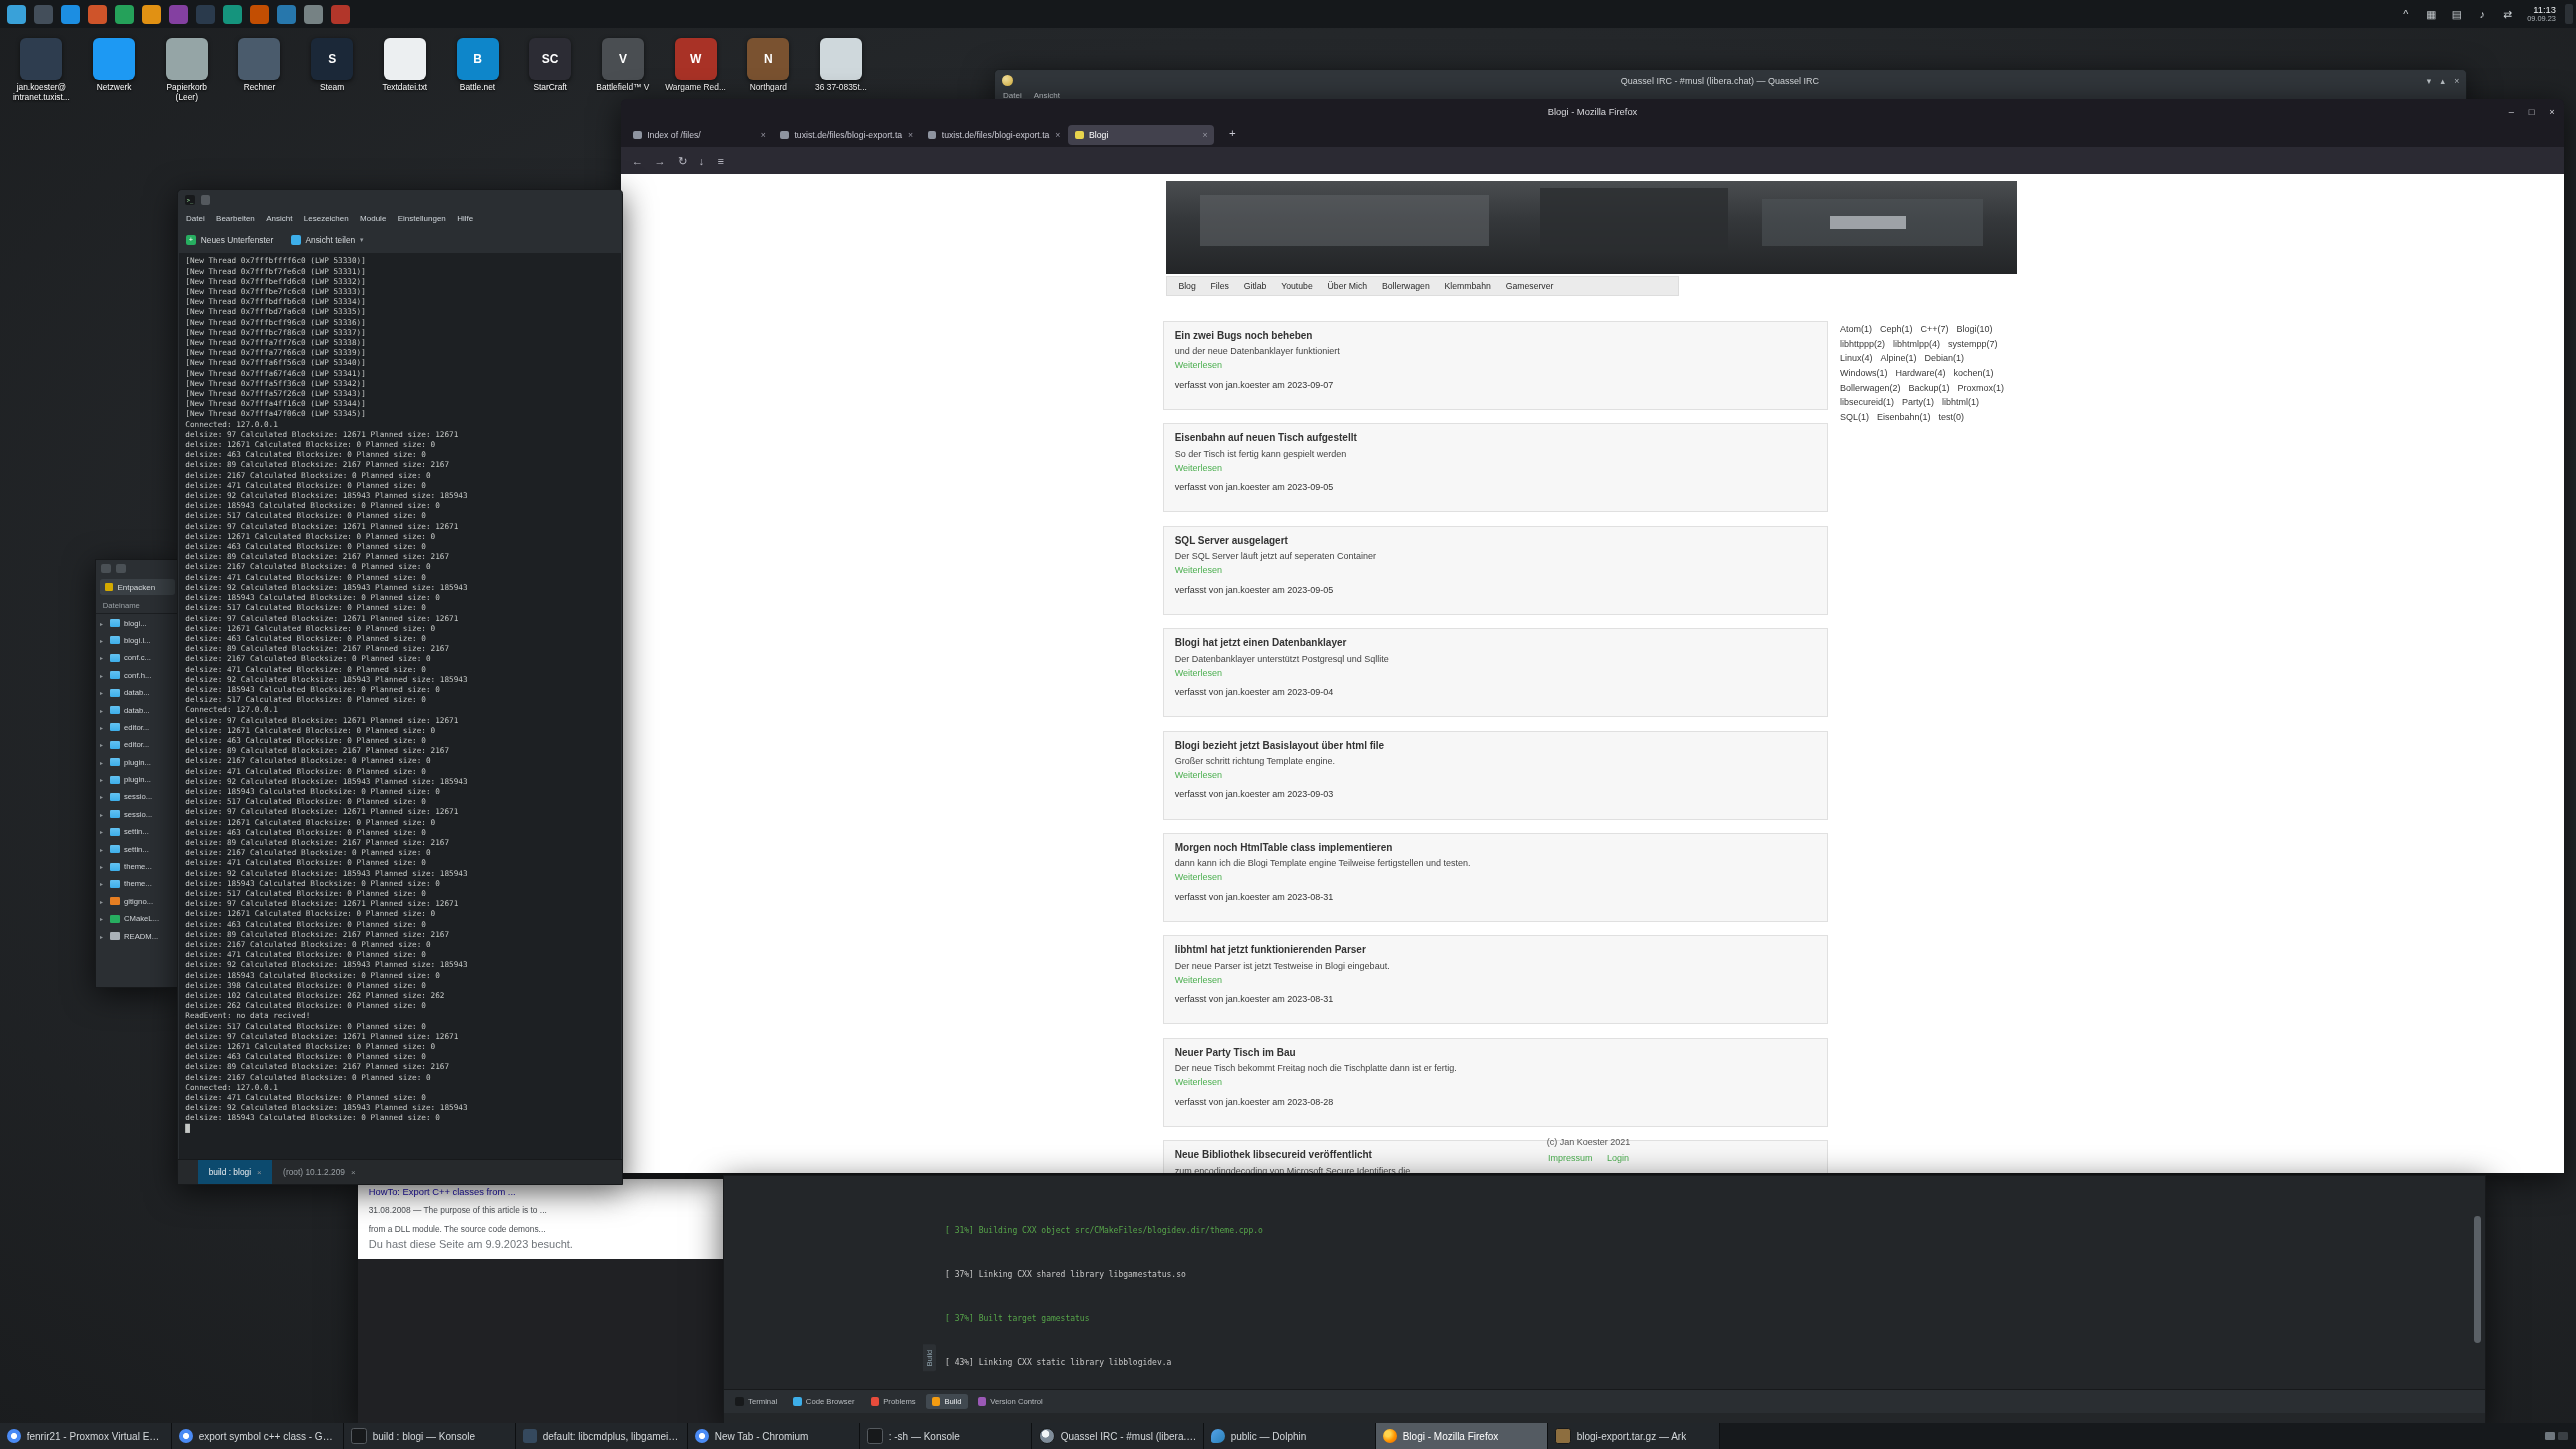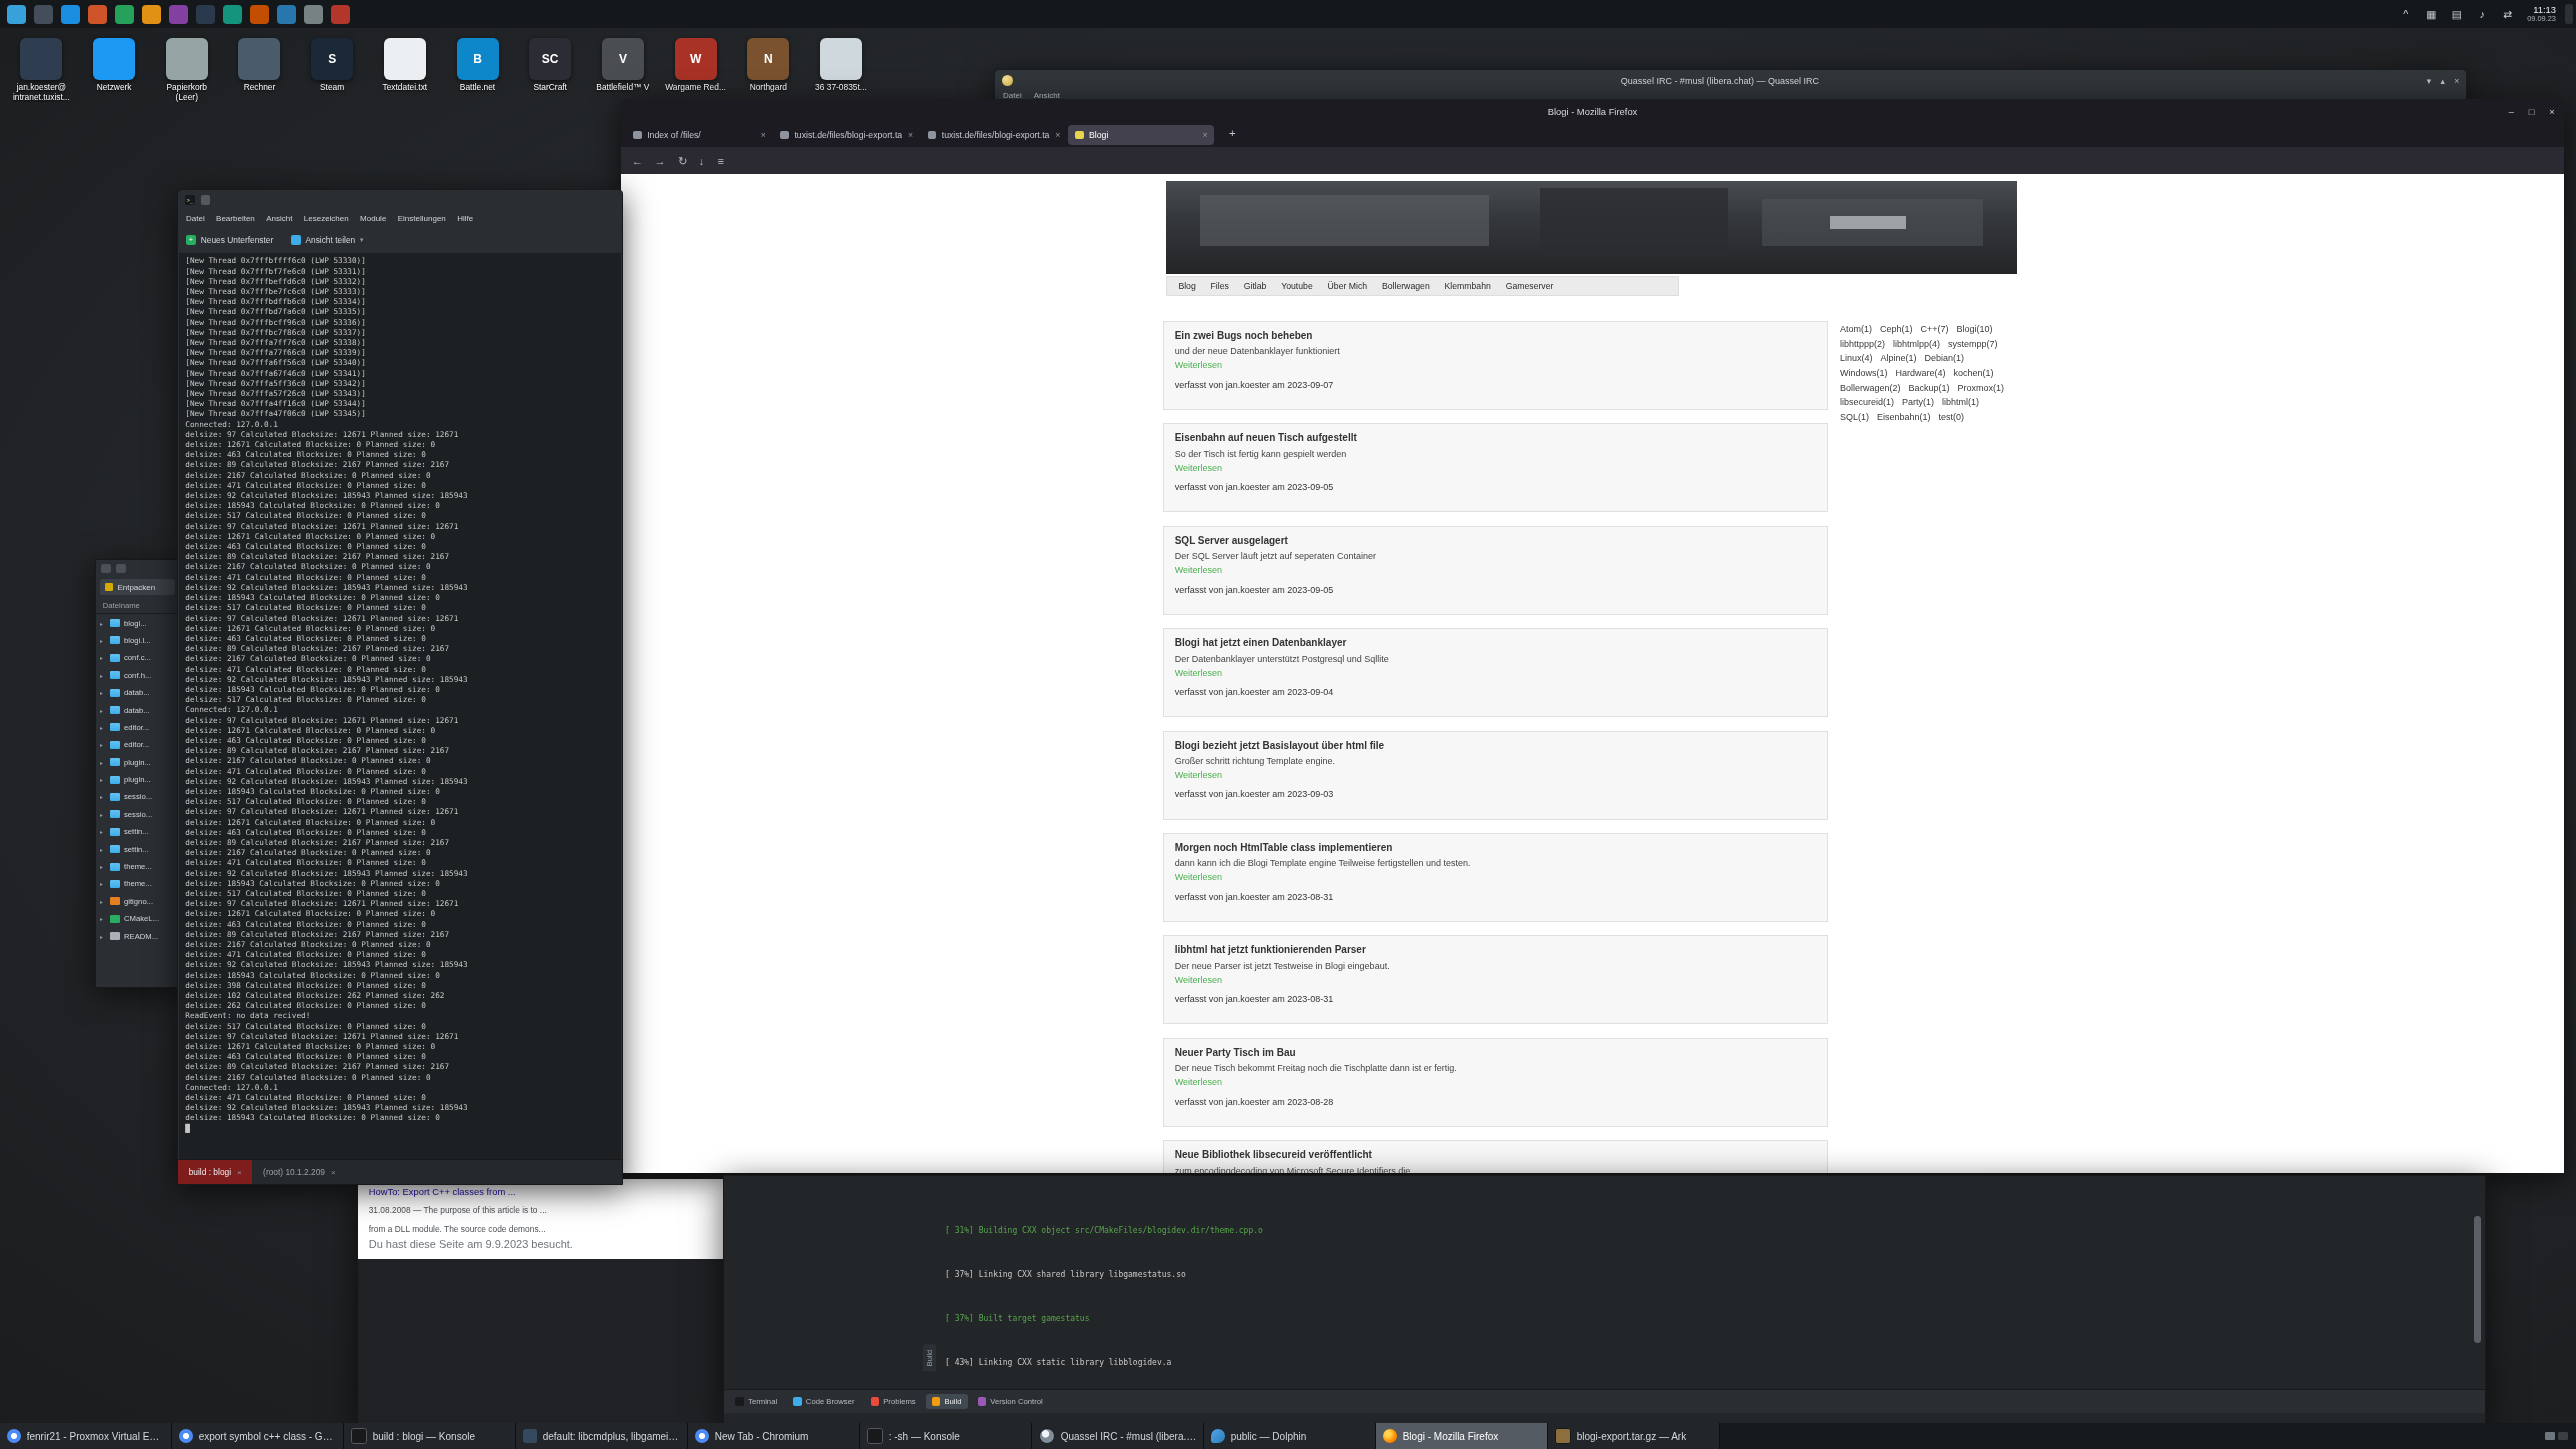--- a/index.html
+++ b/index.html
@@ -106,21 +106,21 @@
   .k-toolbtn .ic{width:10px;height:10px;border-radius:2px;}
   .ic-newtab{background:#27ae60;color:#fff;font-size:7.4px;line-height:10px;text-align:center;}
   .ic-split{background:linear-gradient(90deg,#3daee9 46%,#2a2e32 46%,#2a2e32 54%,#3daee9 54%);}
   .caret{color:#9aa0a5;font-size:6.7px;}
   .terminal{position:absolute;top:63px;left:1.3px;right:1.3px;bottom:24px;background:#1d2023;
       padding:3.4px 6px;overflow:hidden;font-family:"DejaVu Sans Mono",monospace;font-size:7.7px;
       line-height:10.2px;color:#c5c8c6;white-space:pre;}
   .k-tabbar{position:absolute;bottom:0;left:0;right:0;height:24px;background:#26292c;
       display:flex;align-items:stretch;border-top:0.7px solid #17191b;}
   .ktab{display:flex;align-items:center;gap:6px;padding:0 10.7px;font-size:8.4px;color:#9aa0a5;}
-  .ktab.active{background:#7f1d1d;color:#eceff1;}
+  .ktab.active{background:#0c4a6e;color:#eceff1;margin-left:20px;}
   .ktab .x{font-size:8px;color:#8c9296;}
 
   
   .ark{left:95px;top:559px;width:83px;height:427px;background:#2b2f33;border:0.7px solid #17191b;
       z-index:6;overflow:hidden;}
   .ark-toolbar{height:17.4px;display:flex;align-items:center;gap:5.4px;padding:0 5.4px;}
   .ark-mini{width:9.4px;height:9.4px;background:#4a5055;border-radius:2px;}
   .ark-extract{margin:2px 4px;height:16px;background:#3a4045;border-radius:2.7px;display:flex;
       align-items:center;gap:4px;padding:0 5.4px;font-size:8px;color:#d6dadd;}
   .ark-extract .ic{width:8px;height:8px;background:#d4aa00;border-radius:1.3px;}
@@ -556,20 +556,27 @@
           <span>Backup(1)</span>
           <span>Proxmox(1)</span>
           <span>libsecureid(1)</span>
           <span>Party(1)</span>
           <span>libhtml(1)</span>
           <span>SQL(1)</span>
           <span>Eisenbahn(1)</span>
           <span>test(0)</span>
         </div>
 
+      <div class="site-footer">
+        <div class="footer-copy">(c) Jan Koester 2021</div>
+        <div class="footer-links">
+          <span>Impressum</span>
+          <span>Login</span>
+        </div>
+      </div>
     </div>
   </div>
 
   <div class="win konsole">
     <div class="k-titlebar">
       <div class="k-tb-icon">&gt;_</div>
       <div class="k-tb-icon2"></div>
     </div>
     <div class="k-menubar">
 

